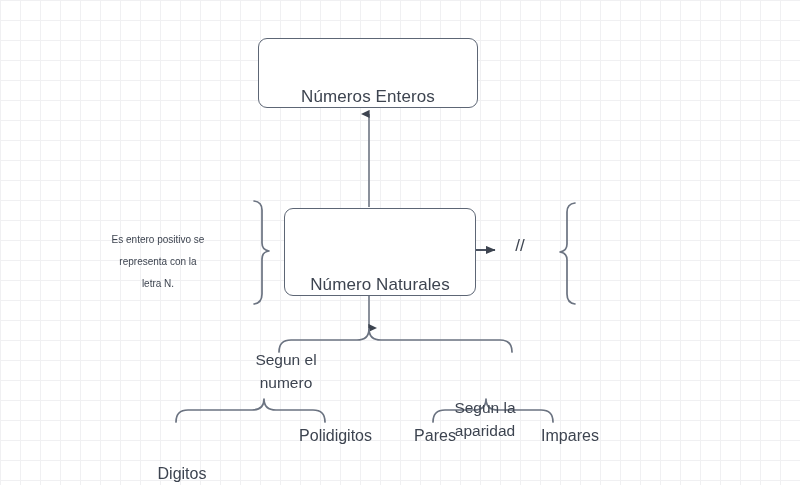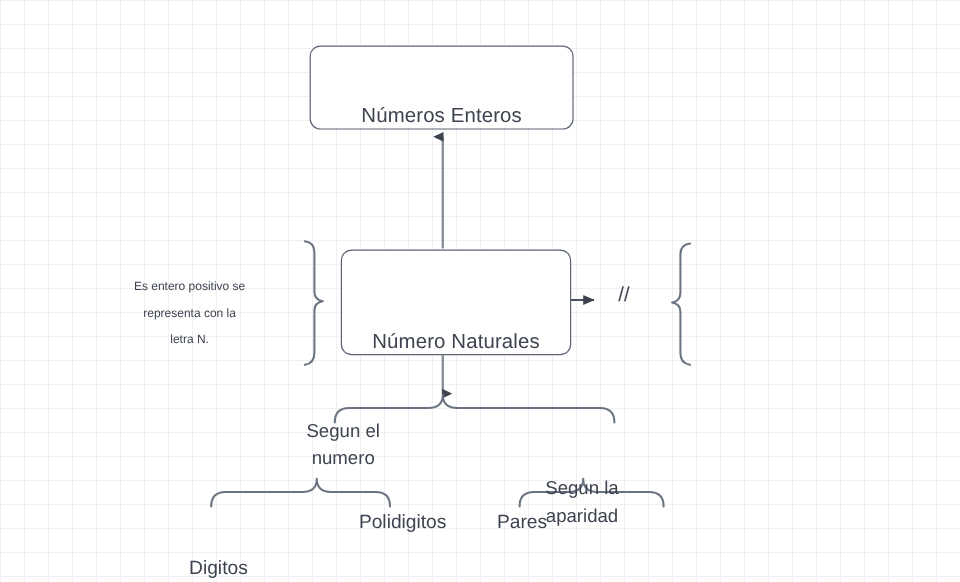--- a/index.html
+++ b/index.html
@@ -184,14 +184,15 @@
 
   <div class="lbl" id="lbl-segun-aparidad">Segun la
 aparidad</div>
 
   <div class="lbl" id="lbl-digitos">Digitos</div>
 
   <div class="lbl" id="lbl-polidigitos">Polidigitos</div>
 
   <div class="lbl" id="lbl-pares">Pares</div>
 
+  <div class="lbl" id="lbl-impares">Impares</div>
 
 </div>
 
 </body></html>

